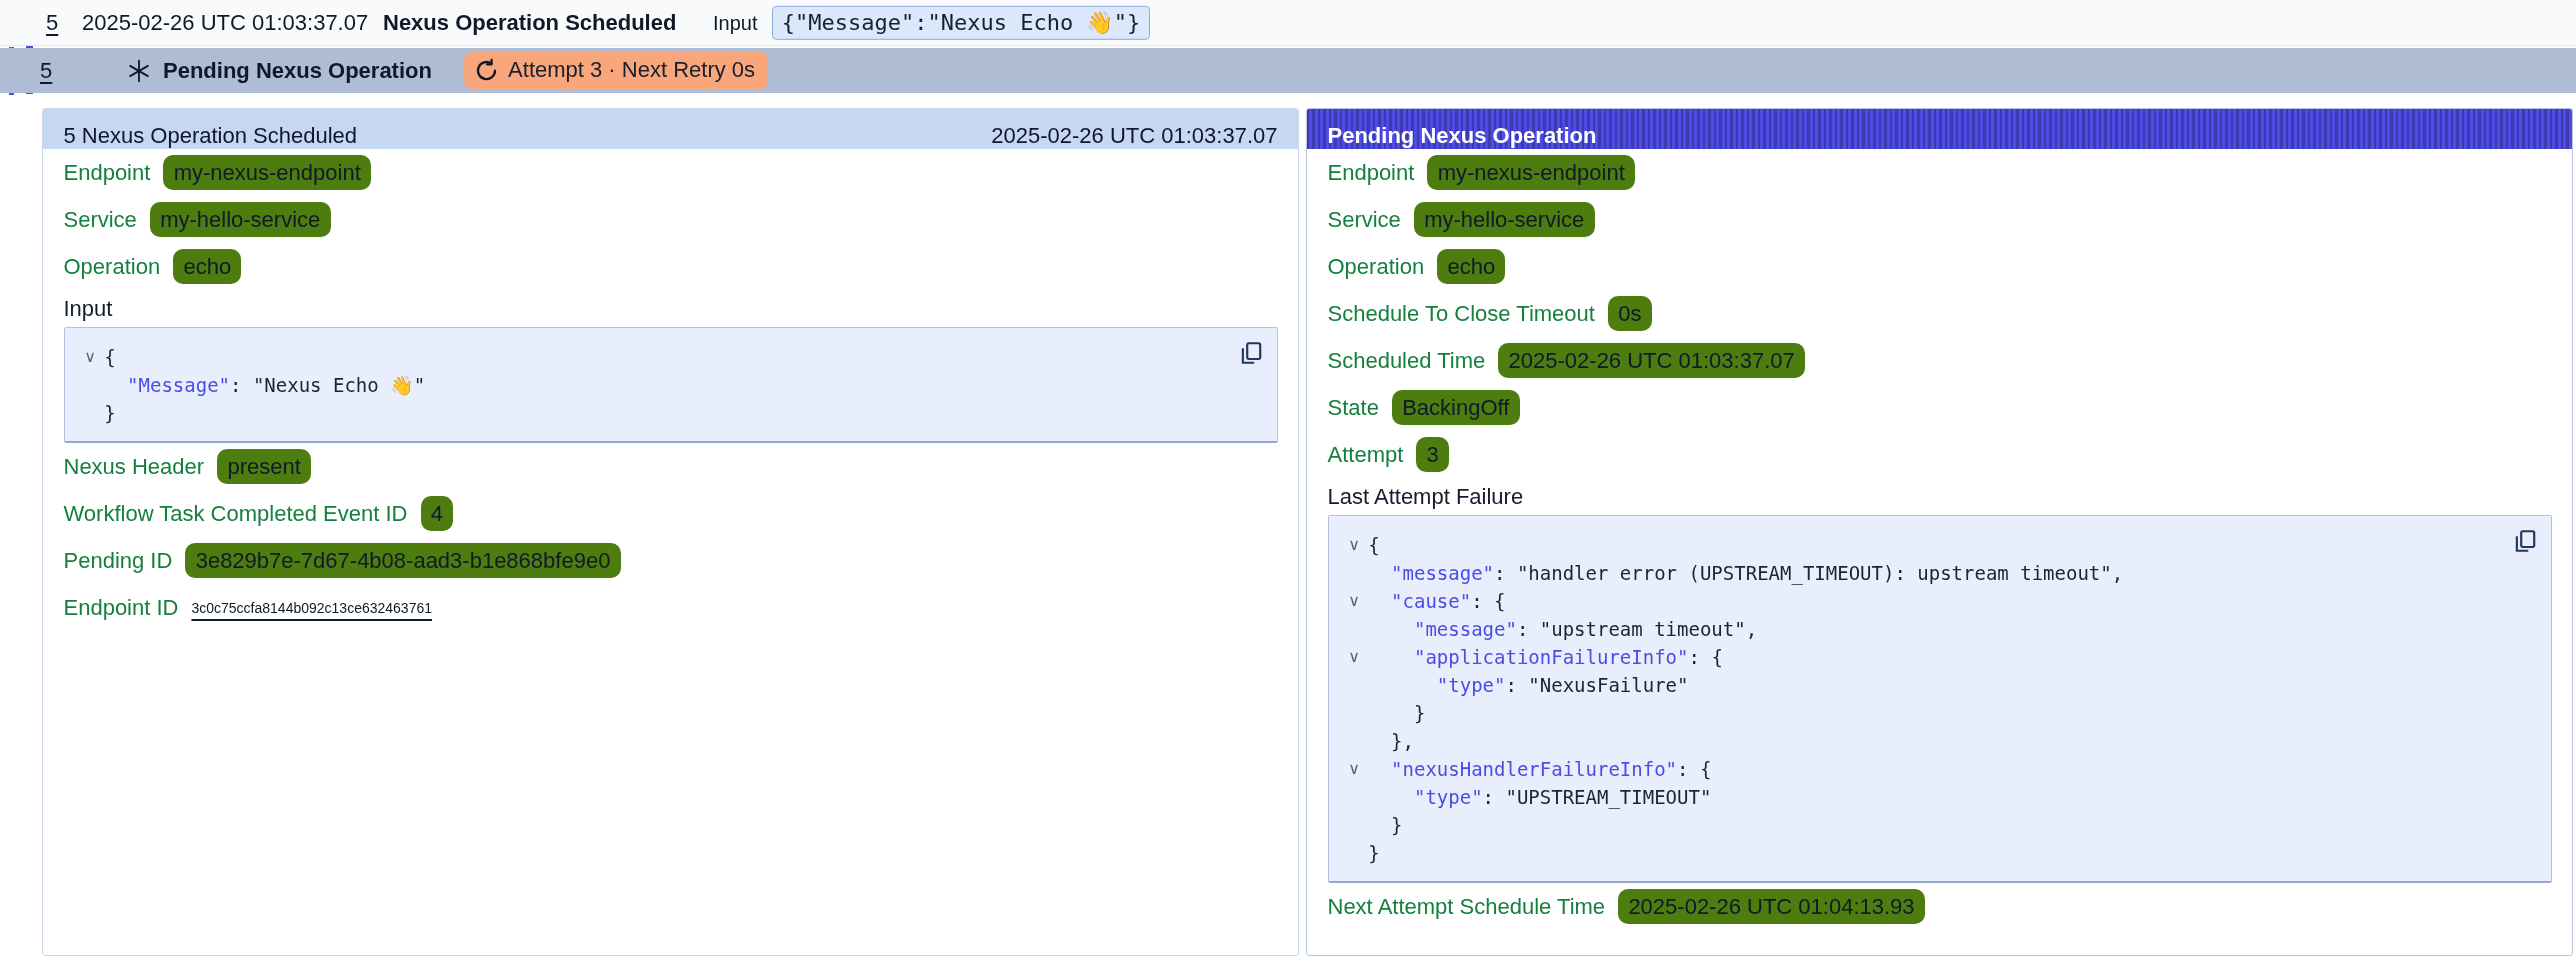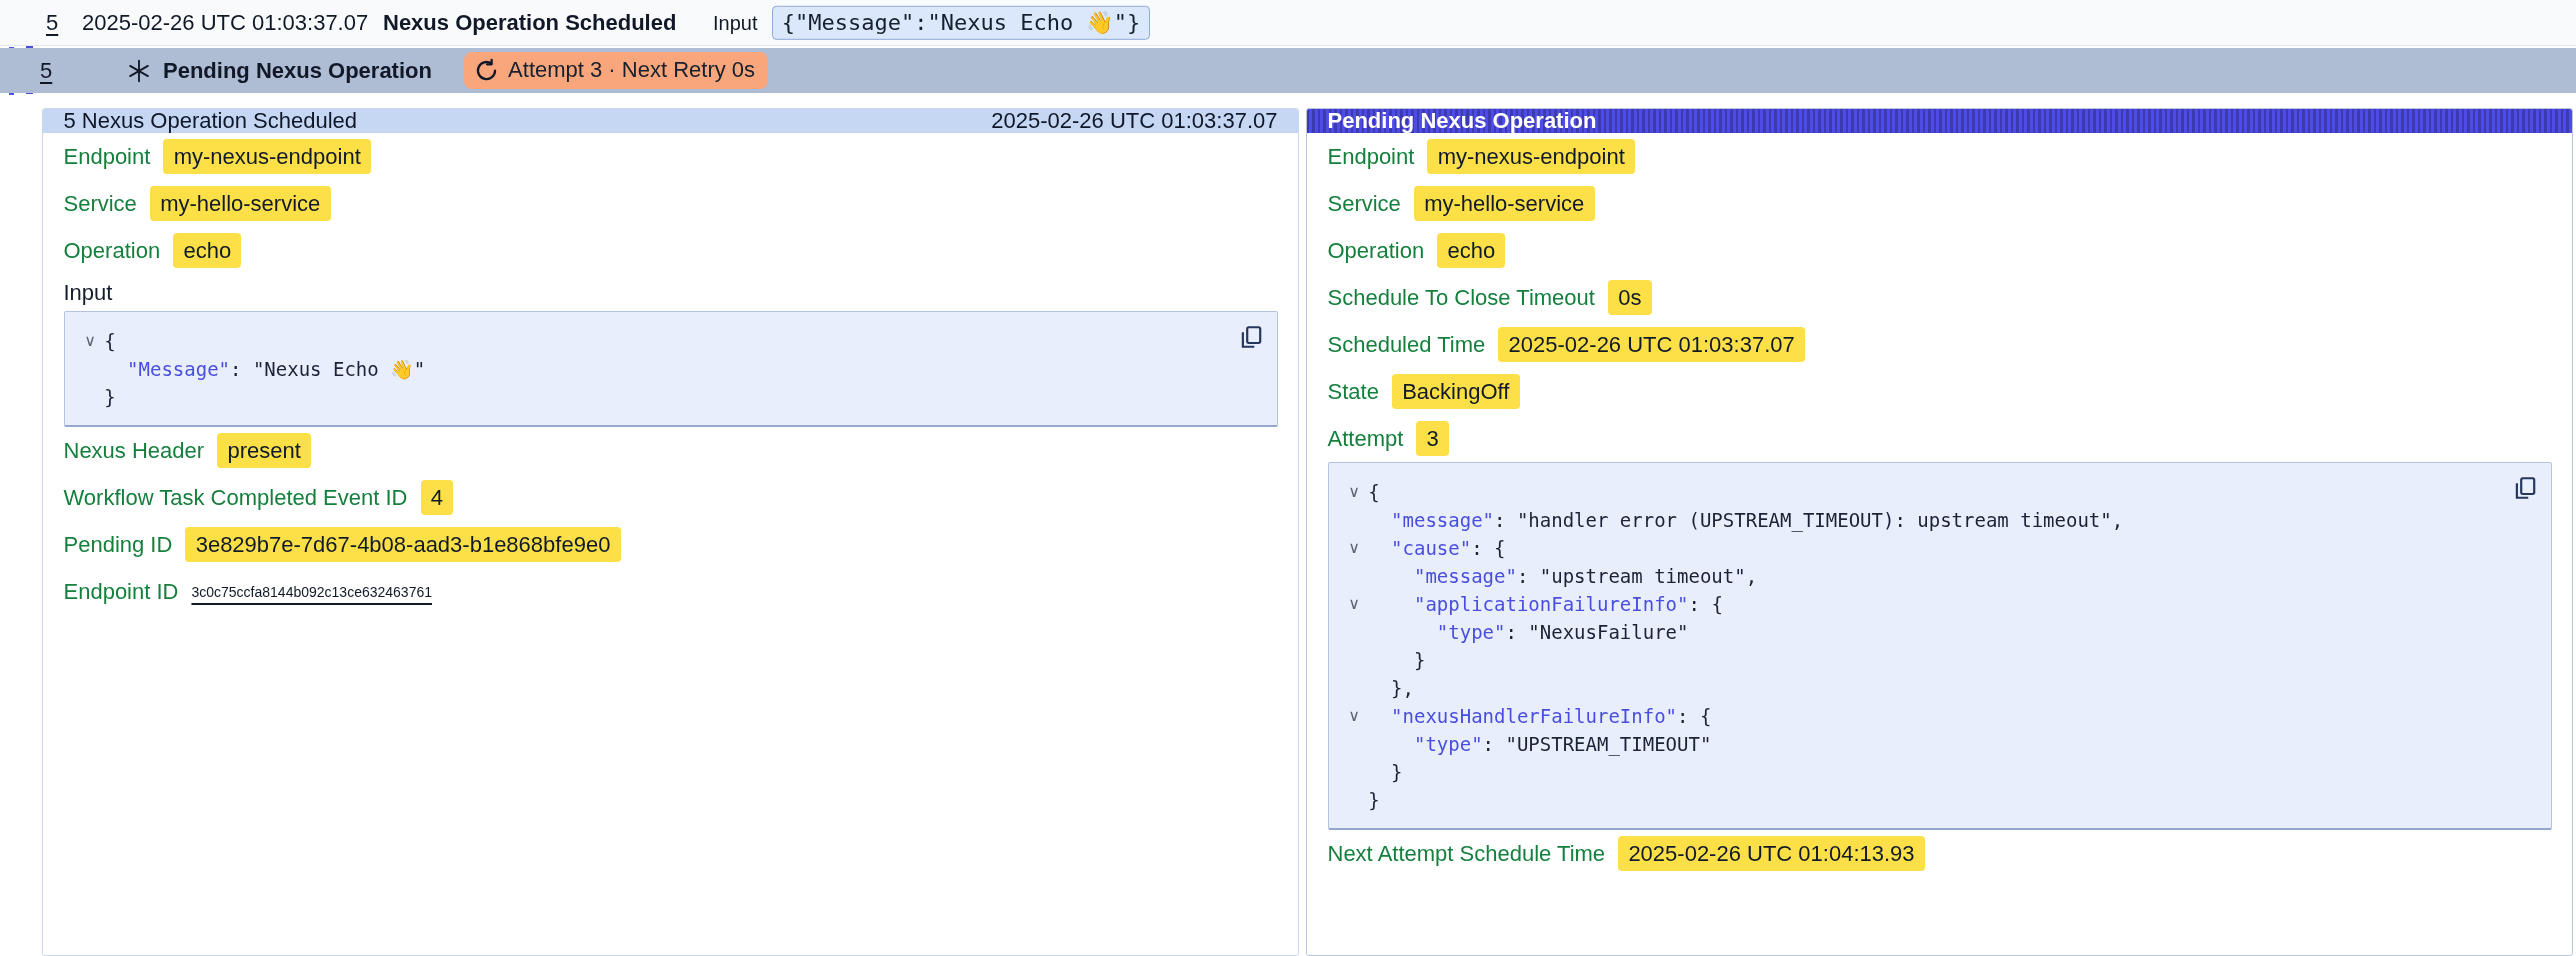--- a/index.html
+++ b/index.html
@@ -33,29 +33,29 @@
   .input-chip { font-family:"DejaVu Sans Mono", monospace; font-size:17.6px; background:#dbe7fa;
     border:1.5px solid #8fa9d8; border-radius:4.4px; padding:3.7px 8.8px; color:#16202e; }
   .retry-chip { background:#f9a67c; border-radius:8px; padding:5.9px 13px 5.9px 10.3px; display:flex;
     align-items:center; gap:8.8px; font-size:22px; color:#17202c; }
   .star-icon { position:absolute; top:50%; transform:translateY(-50%); width:26px; height:26px; }
 
   
   .panel { position:absolute; top:108px; height:848px; background:#ffffff; overflow:hidden; }
   .panel.left  { left:42px;  width:1257px; border:0.7px solid #ccd8e9; border-radius:2.9px; }
   .panel.right { left:1306px; width:1267px; border:0.7px solid #b9c6da; border-radius:2.9px; }
-  .panel-head { height:24px; display:flex; align-items:center; justify-content:space-between;
+  .panel-head { height:40px; display:flex; align-items:flex-end; justify-content:space-between;
     padding:0 20.5px; font-size:22px; color:#0f1728; }
   .panel.left .panel-head { background:#c6d7f3; }
   .panel.right .panel-head {
     background:repeating-linear-gradient(90deg,#3d39b0 0 2.2px,#4d4ce6 2.2px 5.5px);
     color:#ffffff; font-weight:600; }
   .frow { height:47px; display:flex; align-items:center; padding:0 20.5px; }
   .frow .lbl { font-size:22px; color:#15803d; margin-right:13px; white-space:nowrap; }
-  .badge { background:#fde047; border-radius:4px; padding:4.4px 10.3px; font-size:22px; color:#101a29;
+  .badge { background:#4d7c0f; border-radius:10px; padding:4.4px 10.3px; font-size:22px; color:#101a29;
     white-space:nowrap; }
   .plain-link { font-size:14px; color:#101a29; text-decoration:underline; text-underline-offset:5.9px;
     text-decoration-thickness:2.2px; cursor:pointer; }
   .lblrow { height:37px; display:flex; align-items:center; padding:0 20.5px; font-size:22px; color:#141d2c; }
 
   
   .codeblock { position:relative; margin:0 20.5px; background:#e8eefb; border:1.5px solid #b3c4e2;
     border-bottom:2.9px solid #93a8cc; border-radius:2.2px; padding:14.6px 51px 14.6px 11.7px; }
   .code-line { display:flex; align-items:flex-start; line-height:28px; }
   .code-gutter { width:28px; flex:0 0 28px; text-align:center; color:#5b6577; font-size:16px;
@@ -186,20 +186,21 @@
   </div>
   <div class="frow">
     <span class="lbl">State</span>
     <span class="badge">BackingOff</span>
   </div>
   <div class="frow">
     <span class="lbl">Attempt</span>
     <span class="badge">3</span>
   </div>
 
+  <div class="lblrow">Last Attempt Failure</div>
   <div class="codeblock">
     <svg class="copy-btn" viewBox="0 0 24 24">
       <rect x="8.5" y="3" width="12" height="14.5" rx="1.5" stroke="#24365e" stroke-width="2" fill="none"></rect>
       <path d="M4.5 7.5 V 21 H 15" stroke="#24365e" stroke-width="2" fill="none"></path>
     </svg>
   <div class="code-line">
         <span class="code-gutter">∨</span>
         <span class="code-text"><span>{</span></span>
       </div>
       <div class="code-line">

